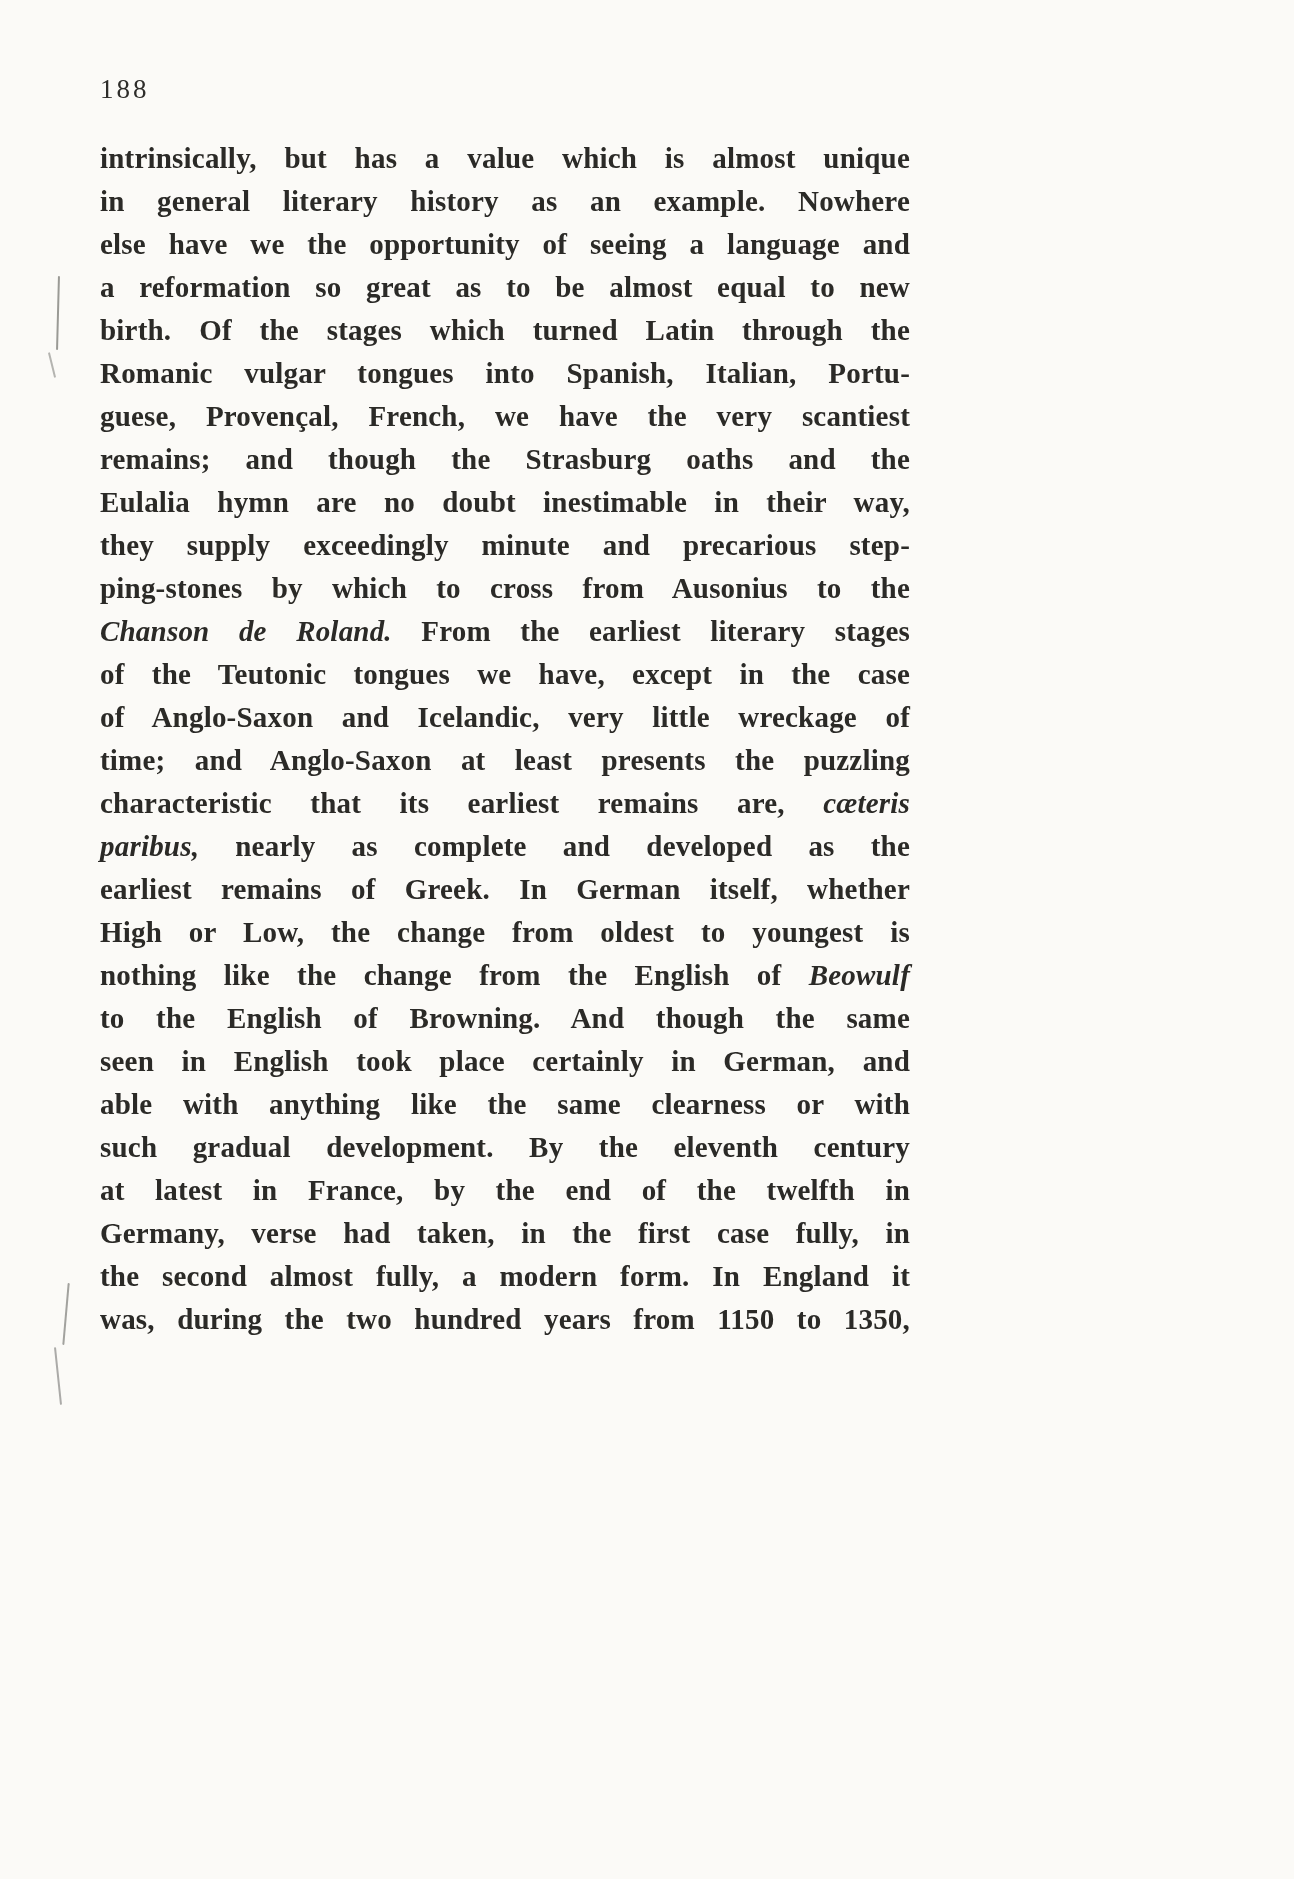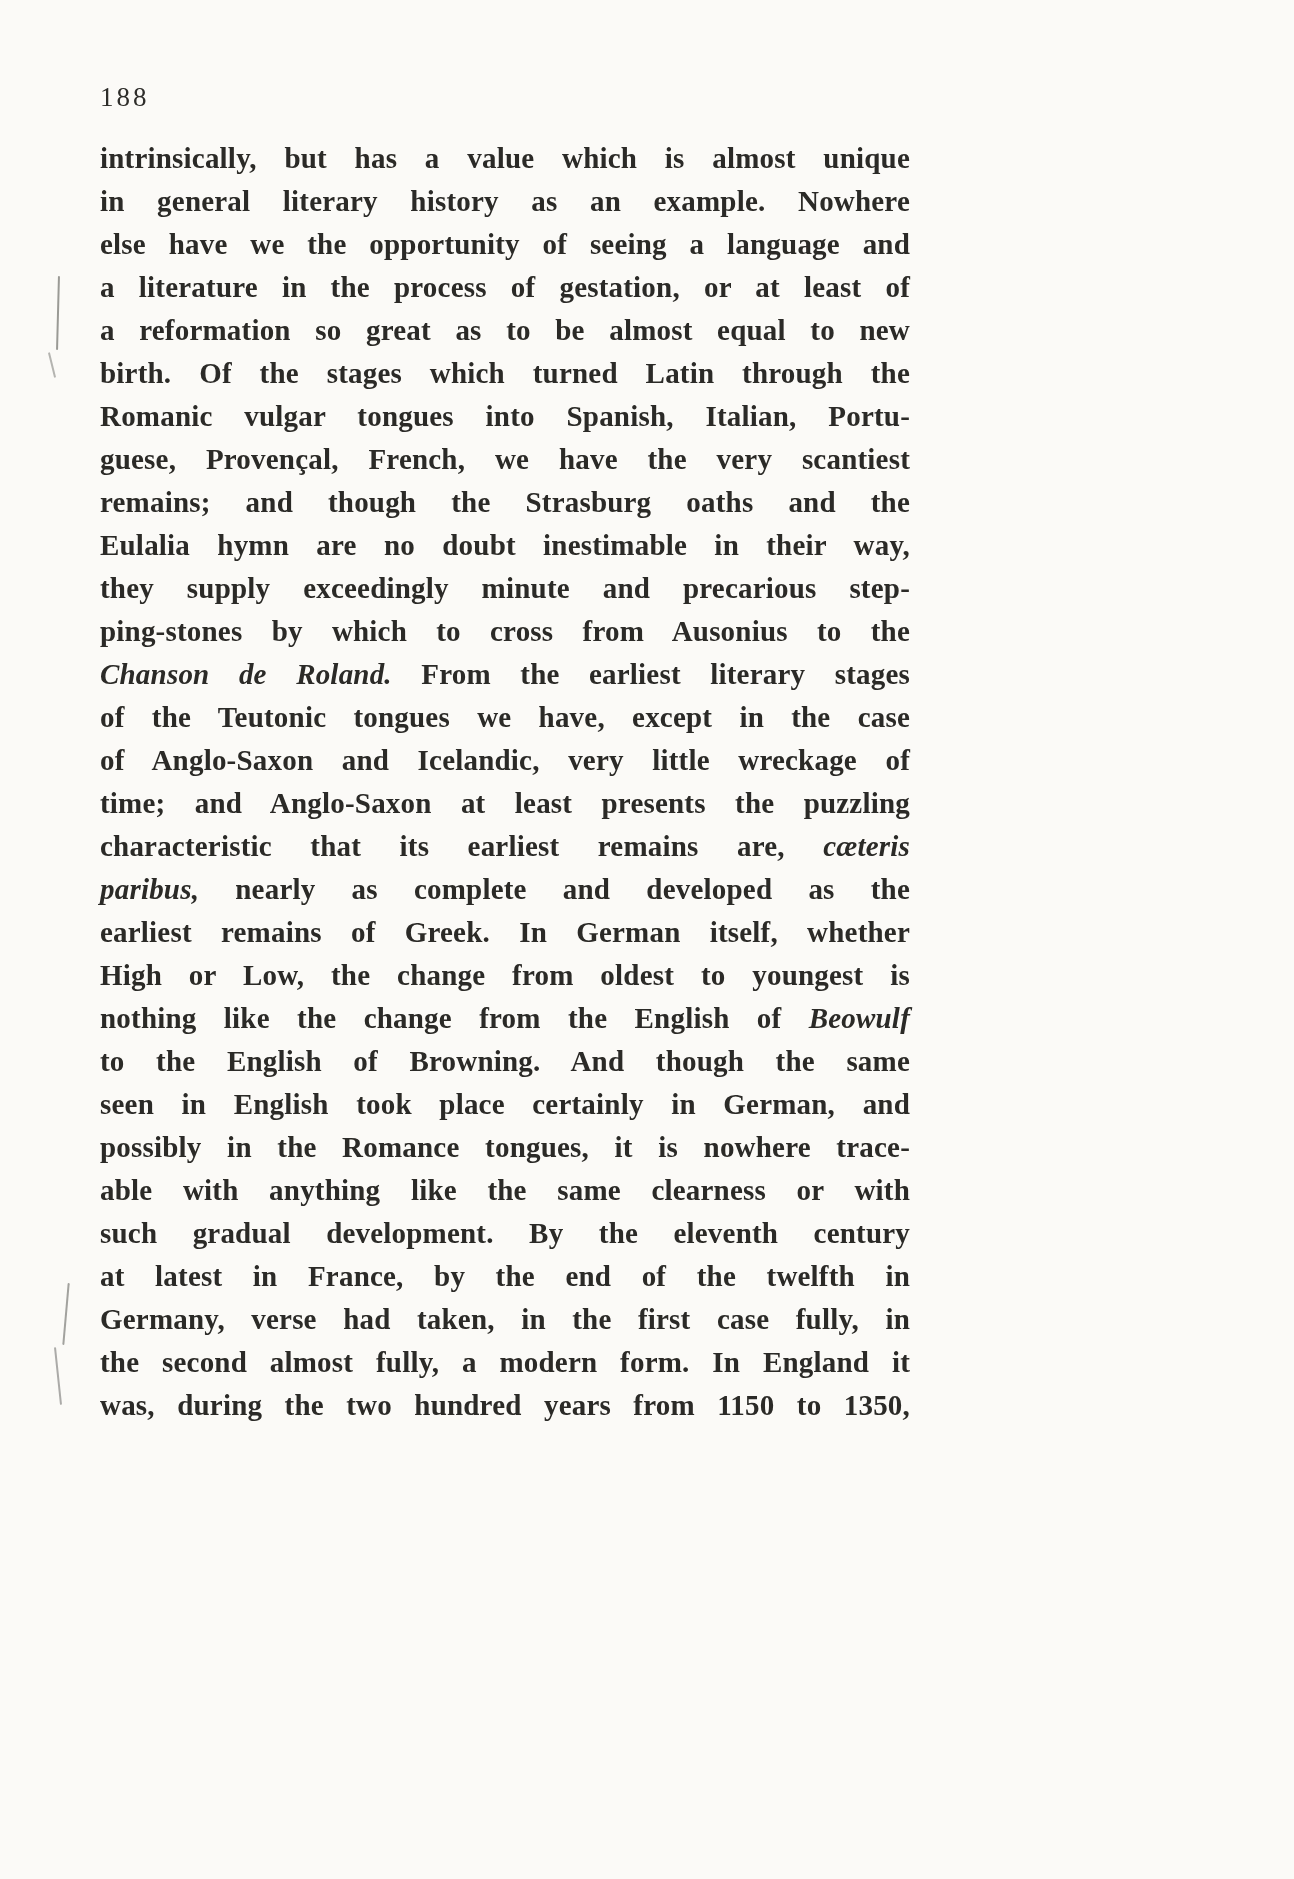--- a/index.html
+++ b/index.html
@@ -13,21 +13,21 @@
     width: 1294px;
     height: 1879px;
     background: #fbfaf7;
     font-family: "Liberation Serif", "DejaVu Serif", serif;
     color: #2b2a27;
     overflow: hidden;
   }
 
   .header-row {
     position: absolute;
-    top: 80px;
+    top: 72px;
     left: 100px;
     width: 810px;
     height: 34px;
     text-decoration: underline;
   }
 
   .page-number {
     position: absolute;
     left: 0;
     top: 2px;
@@ -81,41 +81,39 @@
 <div class="page">
 
   <div class="header-row">
     <span class="page-number">188</span>
   </div>
 
   <div class="text-block">
       <div class="text-line"><span>intrinsically, but has a value which is almost unique</span></div>
       <div class="text-line"><span>in general literary history as an example. Nowhere</span></div>
       <div class="text-line"><span>else have we the opportunity of seeing a language and</span></div>
-      <div class="text-line"><span>a literature in the process of gestation, or at least of</span></div>
       <div class="text-line"><span>a reformation so great as to be almost equal to new</span></div>
       <div class="text-line"><span>birth. Of the stages which turned Latin through the</span></div>
       <div class="text-line"><span>Romanic vulgar tongues into Spanish, Italian, Portu-</span></div>
       <div class="text-line"><span>guese, Provençal, French, we have the very scantiest</span></div>
       <div class="text-line"><span>remains; and though the Strasburg oaths and the</span></div>
       <div class="text-line"><span>Eulalia hymn are no doubt inestimable in their way,</span></div>
       <div class="text-line"><span>they supply exceedingly minute and precarious step-</span></div>
       <div class="text-line"><span>ping-stones by which to cross from Ausonius to the</span></div>
       <div class="text-line"><span class="it">Chanson de Roland.</span><span> From the earliest literary stages</span></div>
       <div class="text-line"><span>of the Teutonic tongues we have, except in the case</span></div>
       <div class="text-line"><span>of Anglo-Saxon and Icelandic, very little wreckage of</span></div>
       <div class="text-line"><span>time; and Anglo-Saxon at least presents the puzzling</span></div>
       <div class="text-line"><span>characteristic that its earliest remains are, </span><span class="it">cæteris</span></div>
       <div class="text-line"><span class="it">paribus,</span><span> nearly as complete and developed as the</span></div>
       <div class="text-line"><span>earliest remains of Greek. In German itself, whether</span></div>
       <div class="text-line"><span>High or Low, the change from oldest to youngest is</span></div>
       <div class="text-line"><span>nothing like the change from the English of </span><span class="it">Beowulf</span></div>
       <div class="text-line"><span>to the English of Browning. And though the same</span></div>
       <div class="text-line"><span>seen in English took place certainly in German, and</span></div>
-      <div class="text-line"><span>possibly in the Romance tongues, it is nowhere trace-</span></div>
       <div class="text-line"><span>able with anything like the same clearness or with</span></div>
       <div class="text-line"><span>such gradual development. By the eleventh century</span></div>
       <div class="text-line"><span>at latest in France, by the end of the twelfth in</span></div>
       <div class="text-line"><span>Germany, verse had taken, in the first case fully, in</span></div>
       <div class="text-line"><span>the second almost fully, a modern form. In England it</span></div>
       <div class="text-line"><span>was, during the two hundred years from 1150 to 1350,</span></div>
     </div>
 
   <div class="mark mark-top-1"></div>
   <div class="mark mark-top-2"></div>

